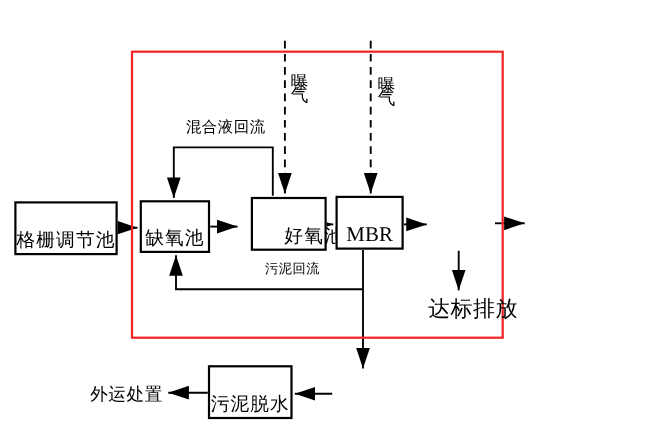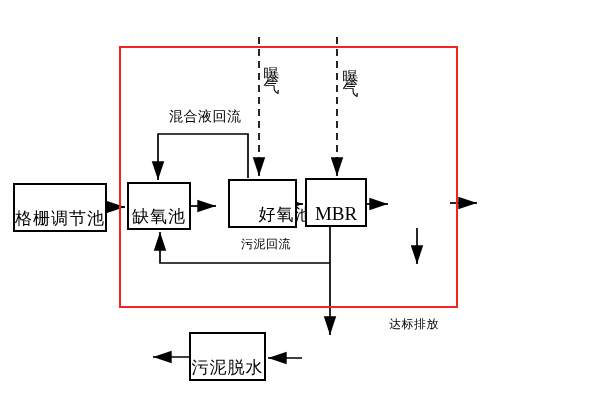--- a/index.html
+++ b/index.html
@@ -20,21 +20,21 @@
   .n-dewater{left:189px;top:332px;width:77px;height:49px;}
   .lbl{position:absolute;white-space:nowrap;line-height:1.15;}
   .l-mixed{left:169px;top:109px;font-size:14px;letter-spacing:0.5px;}
   .l-sludgeflux{left:219px;top:238px;font-size:12px;letter-spacing:0.5px;margin-left:22px;}
   .l-frame-title{left:378px;top:61px;font-size:16px;letter-spacing:0.5px;color:#f22323;}
   .l-aeration{writing-mode:vertical-rl;text-orientation:upright;
               font-size:16px;letter-spacing:12px;}
   .l-aer1{left:262px;top:54px;}
   .l-aer2{left:341px;top:57px;}
   .l-effluent{left:483px;top:194px;font-size:16px;letter-spacing:0.5px;}
-  .l-discharge{left:389px;top:270px;font-size:12px;letter-spacing:0.5px;margin-top:48px;}
+  .l-discharge{left:389px;top:270px;font-size:20px;letter-spacing:0.5px;}
   .l-disposal{left:82px;top:351px;font-size:16px;letter-spacing:0.5px;}
 </style>
 </head>
 <body>
 
 <div class="canvas">
 
   <svg class="connectors" viewBox="0 0 600 400">
     <defs>
       <marker id="ah" viewBox="0 0 12 8" refX="12" refY="4" markerWidth="11" markerHeight="8" orient="auto">
@@ -81,14 +81,15 @@
   </div>
   <div class="node n-dewater">
     <span>污泥脱水</span>
   </div>
 
   <div class="lbl l-mixed">混合液回流</div>
   <div class="lbl l-sludgeflux">污泥回流</div>
   <div class="lbl l-aeration l-aer1">曝气</div>
   <div class="lbl l-aeration l-aer2">曝气</div>
   <div class="lbl l-discharge">达标排放</div>
+  <div class="lbl l-disposal">外运处置</div>
 
 </div>
 
 </body></html>

